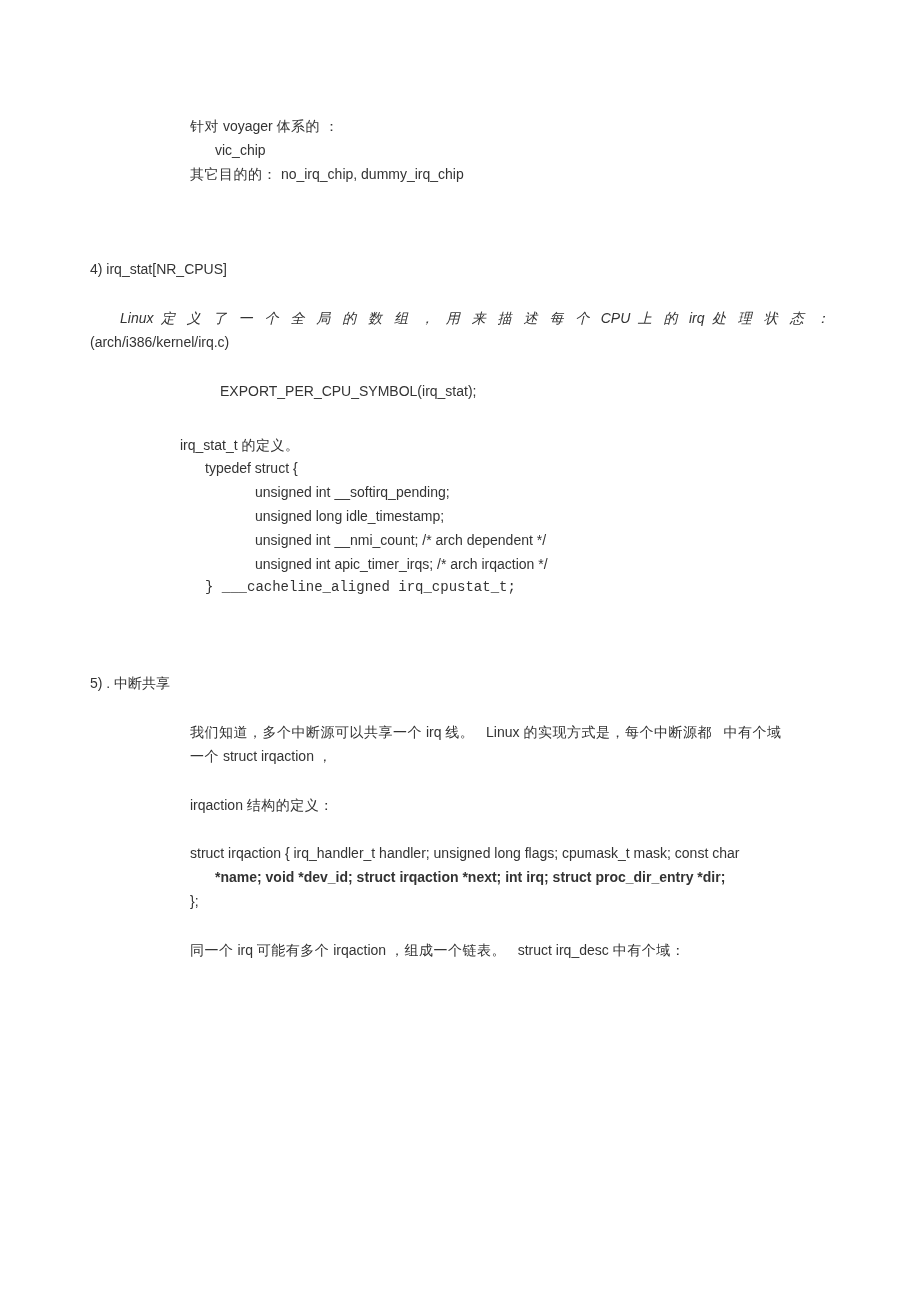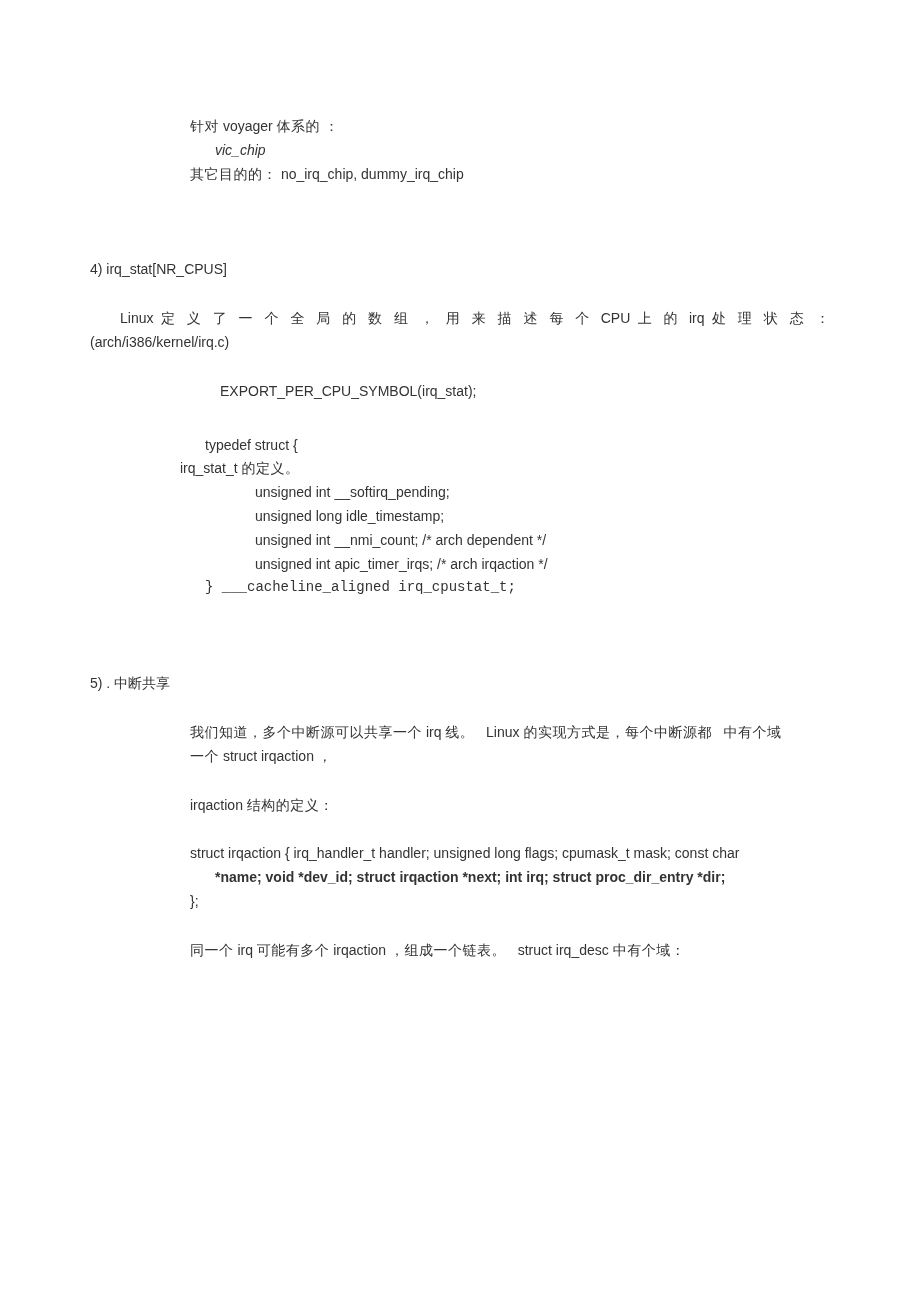--- a/index.html
+++ b/index.html
@@ -26,20 +26,21 @@
     .indent-3 {
       padding-left: 165px;
     }
     .section-num {
       margin-top: 72px;
     }
     .para-justify {
       text-align: justify;
       text-align-last: justify;
       margin-top: 25px;
+      font-style: italic;
     }
     .block-top-1 {
       margin-top: 25px;
     }
     .block-top-2 {
       margin-top: 30px;
     }
     .cn {
       letter-spacing: 0.5px;
       text-align: right;
@@ -47,21 +48,21 @@
   </style>
 </head>
 <body>
 
 <div class="indent-1">
   <div>
     <span class="cn">针对</span>
     <span>voyager</span>
     <span class="cn">体系的 ：</span>
   </div>
-  <div style="padding-left:25px;font-style:italic;">
+  <div style="padding-left:25px;">
     <span>vic_chip</span>
   </div>
   <div>
     <span class="cn">其它目的的：</span>
     <span>no_irq_chip, dummy_irq_chip</span>
   </div>
 </div>
 
 <div class="section-num">
   <span>4)  irq_stat[NR_CPUS]</span>
@@ -77,25 +78,25 @@
     <span class="cn">处 理 状 态 ：</span>
   </div>
   <div>(arch/i386/kernel/irq.c)</div>
 </div>
 
 <div class="block-top-1 indent-2">
   <div>EXPORT_PER_CPU_SYMBOL(irq_stat);</div>
 </div>
 
 <div class="block-top-2">
-  <div style="padding-left:115px;">typedef struct {</div>
   <div style="padding-left:90px;">
     <span>irq_stat_t</span>
     <span class="cn">的定义。</span>
   </div>
+  <div style="padding-left:115px;">typedef struct {</div>
   <div class="indent-3">unsigned int __softirq_pending;</div>
   <div class="indent-3">unsigned long idle_timestamp;</div>
   <div class="indent-3">unsigned int __nmi_count; /* arch dependent */</div>
   <div class="indent-3">unsigned int apic_timer_irqs; /* arch irqaction */</div>
   <div style="padding-left:115px;font-family:Liberation Mono, monospace;">} ___cacheline_aligned irq_cpustat_t;</div>
 </div>
 
 <div class="section-num">
   <span>5)    . 中断共享</span>
 </div>

